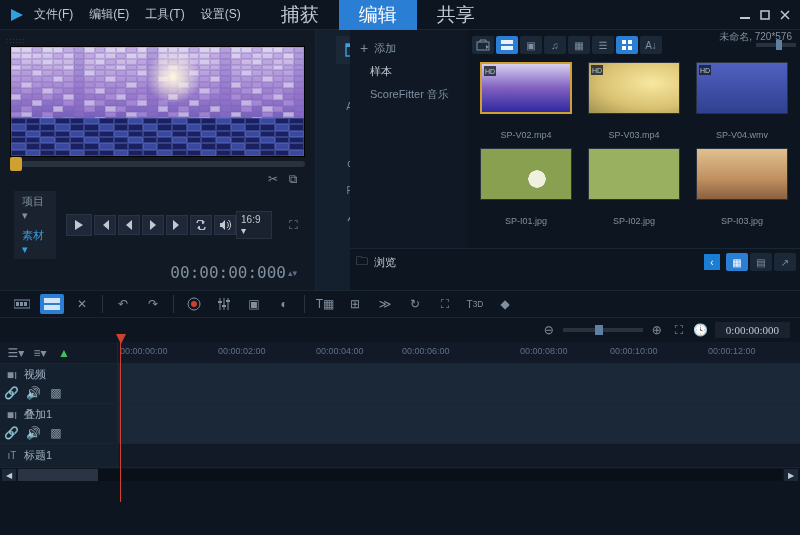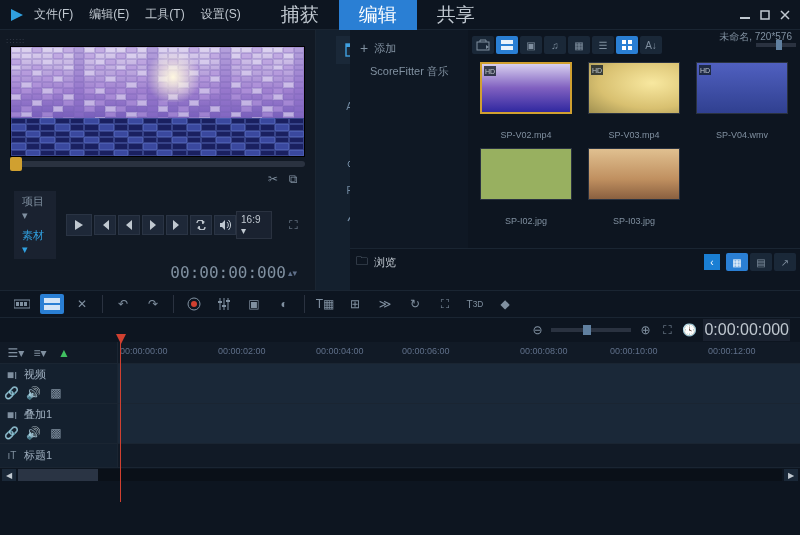--- a/index.html
+++ b/index.html
@@ -98,21 +98,21 @@
 
 .tl-toolbar { height: 28px; background: #0d1520; border-top: 1px solid #1a2532; border-bottom: 1px solid #1a2532; display: flex; align-items: center; padding: 0 10px; gap: 6px; }
 .tl-tbtn { width: 24px; height: 20px; display: flex; align-items: center; justify-content: center; cursor: pointer; color: #8090a0; font-size: 12px; border-radius: 2px; }
 .tl-tbtn.active { background: #2a7fd4; color: #fff; }
 .tl-sep { width: 1px; height: 18px; background: #2a3240; margin: 0 2px; }
 
 
 .zoom-row { height: 24px; display: flex; align-items: center; justify-content: flex-end; padding: 0 10px; gap: 6px; background: #0d1520; }
 .zoom-track { width: 80px; height: 4px; background: #2a3240; position: relative; }
 .zoom-thumb { position: absolute; left: 40%; top: -3px; width: 8px; height: 10px; background: #6080a0; }
-.zoom-time { font-family: Liberation Sans, sans-serif; font-size: 16px; background: #1a2230; padding: 2px 1px; }
+.zoom-time { font-family: Liberation Serif, serif; font-size: 11px; background: #1a2230; padding: 2px 11px; }
 
 
 .timeline { flex: 1; background: #111a26; }
 .tl-header { height: 22px; display: flex; border-bottom: 1px solid #1a2532; }
 .tl-head-left { width: 118px; display: flex; align-items: center; gap: 8px; padding: 0 8px; border-right: 1px solid #1a2532; }
 .tl-ruler { flex: 1; position: relative; display: flex; font-size: 9px; color: #60708a; font-family: monospace; align-items: center; }
 .tl-tick { position: absolute; top: 4px; }
 .tl-body { display: flex; flex-direction: column; }
 .track { height: 40px; display: flex; border-bottom: 1px solid #1a2532; }
 .track.small { height: 24px; }
@@ -761,20 +761,21 @@
         </div>
     </div>
 
     <div class="lib-main">
       <div class="lib-top">
         <div class="lib-tree">
           <div class="lib-tree-add">
             <span style="font-size:14px;">+</span>
             <span>添加</span>
           </div>
+          <div class="lib-tree-item selected">样本</div>
           <div class="lib-tree-item">ScoreFitter 音乐</div>
         </div>
 
         <div class="lib-content">
           <div class="lib-toolbar">
             <div class="lib-tbtn">
                 <svg width="14" height="12" viewBox="0 0 14 12">
                   <rect x="1" y="3" width="12" height="8" fill="none" stroke="#8090a0"></rect>
                   <path d="M4 3V1h6v2" fill="none" stroke="#8090a0"></path>
                   <path fill="#8090a0" d="M10 6l3 2-3 2Z"></path>
@@ -819,20 +820,24 @@
                 </div>
                 <div class="thumb-label">SP-V03.mp4</div>
               </div>
             <div class="thumb">
                 <div class="thumb-img t3">
                   <span class="thumb-badge">HD</span>
                 </div>
                 <div class="thumb-label">SP-V04.wmv</div>
               </div>
             <div class="thumb">
+                <div class="thumb-img t4"></div>
+                <div class="thumb-label">SP-I01.jpg</div>
+              </div>
+            <div class="thumb">
                 <div class="thumb-img t5"></div>
                 <div class="thumb-label">SP-I02.jpg</div>
               </div>
             <div class="thumb">
                 <div class="thumb-img t6"></div>
                 <div class="thumb-label">SP-I03.jpg</div>
               </div>
           </div>
         </div>
       </div>

